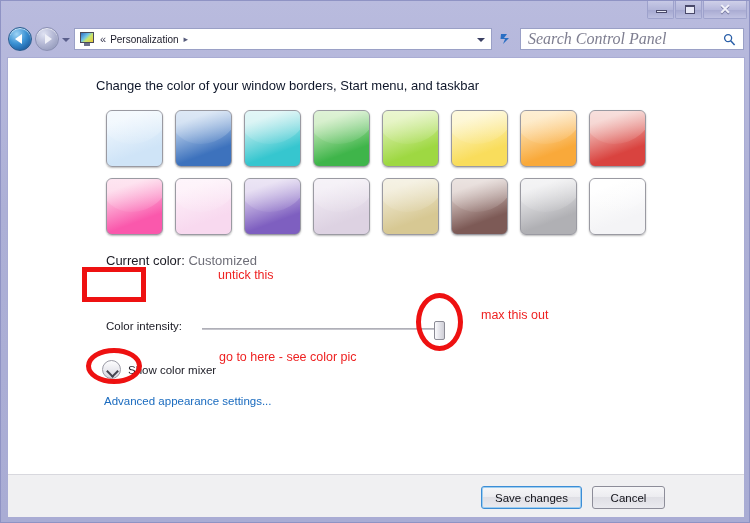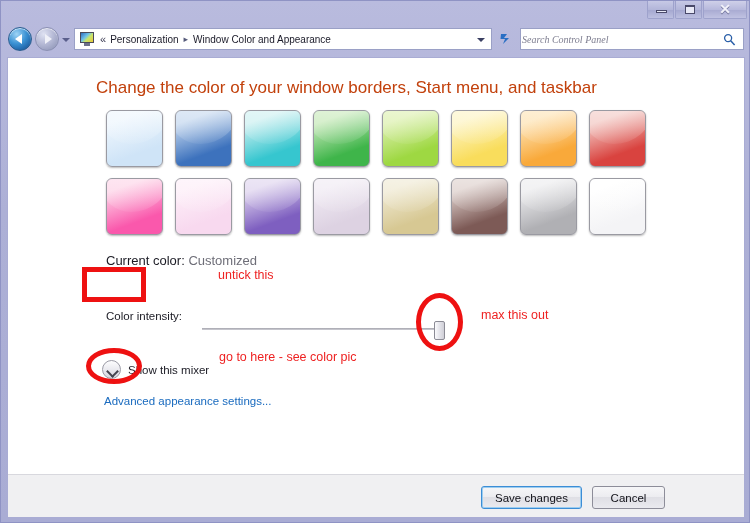--- a/index.html
+++ b/index.html
@@ -158,40 +158,40 @@
     color: #1f5fb0; font-size: 14px; font-weight: bold;
   }
   #searchbox {
     position: absolute; left: 518px; top: 5px;
     width: 224px; height: 22px;
     background: #ffffff;
     border: 1px solid #9aa0c6;
     display: flex; align-items: center;
   }
   #search-input-text {
-    margin-left: 1px; font-size: 10px;
+    margin-left: 7px; font-size: 16px;
     color: #7e7e90; font-style: italic;
     font-family: "Liberation Serif", serif;
   }
   #search-icon {
     position: absolute; right: 7px; top: 4px;
     width: 13px; height: 13px;
   }
 
   
   #content {
     position: absolute; left: 6px; top: 56px;
     width: 738px; height: 461px;
     background: #ffffff;
     border: 1px solid #a9acd4;
   }
 
   #page-title {
     position: absolute; left: 88px; top: 20px;
-    font-size: 17px; color: #c2410c;
+    font-size: 13px; color: #0f172a;
     white-space: nowrap;
   }
 
   
   #swatch-grid {
     position: absolute; left: 98px; top: 52px;
     display: grid;
     grid-template-columns: repeat(8, 69px);
     grid-template-rows: repeat(2, 68px);
   }
@@ -229,21 +229,21 @@
   }
   #transparency-checkbox::after {
     content: "";
     position: absolute; left: 2px; top: 2px;
     width: 7px; height: 7px;
     background: #b6b6c0;
   }
   #transparency-label { font-size: 11.5px; color: #1b1b24; }
 
   #intensity-row {
-    position: absolute; left: 98px; top: 252px;
+    position: absolute; left: 98px; top: 262px;
     display: flex; align-items: center;
   }
   #intensity-label { font-size: 11.5px; color: #1b1b24; }
   #slider {
     position: absolute; left: 194px; top: 263px;
     width: 250px; height: 16px;
   }
   #slider-track {
     position: absolute; left: 0; top: 7px;
     width: 243px; height: 2px;
@@ -370,21 +370,20 @@
       <div id="nav-dropdown"></div>
 
       <div id="addressbar">
         <div id="addr-icon">
           <span class="mon-body"></span>
             <span class="mon-stand"></span>
         </div>
         <span class="addr-chev">«</span>
         <span class="addr-crumb">Personalization</span>
         <span class="crumb-sep">▸</span>
-        <span class="addr-crumb">Window Color and Appearance</span>
         <div id="addr-caret"></div>
       </div>
 
       <div id="refresh-btn">
         <svg width="14" height="14" viewBox="0 0 14 14">
           <path d="M3 2 L9 2 L6 6 L11 6 L5 12 L7 7 L2.5 7 Z" fill="#2a6fc4"></path>
         </svg>
       </div>
 
       <div id="searchbox">
@@ -428,21 +427,21 @@
       <div id="intensity-row">
         <span id="intensity-label">Color intensity:</span>
       </div>
       <div id="slider">
         <div id="slider-track"></div>
         <div id="slider-thumb" style="left: 232px;"></div>
       </div>
 
       <div id="mixer-row">
         <span id="mixer-toggle"></span>
-        <span id="mixer-label">Show this mixer</span>
+        <span id="mixer-label">Show color mixer</span>
       </div>
 
       <a id="advanced-link">Advanced appearance settings...</a>
 
       <div id="footer-sep"></div>
       <div id="footer">
         <div class="dlg-btn" id="cancel-button">Cancel</div>
         <div class="dlg-btn" id="save-button">Save changes</div>
       </div>
     </div>

